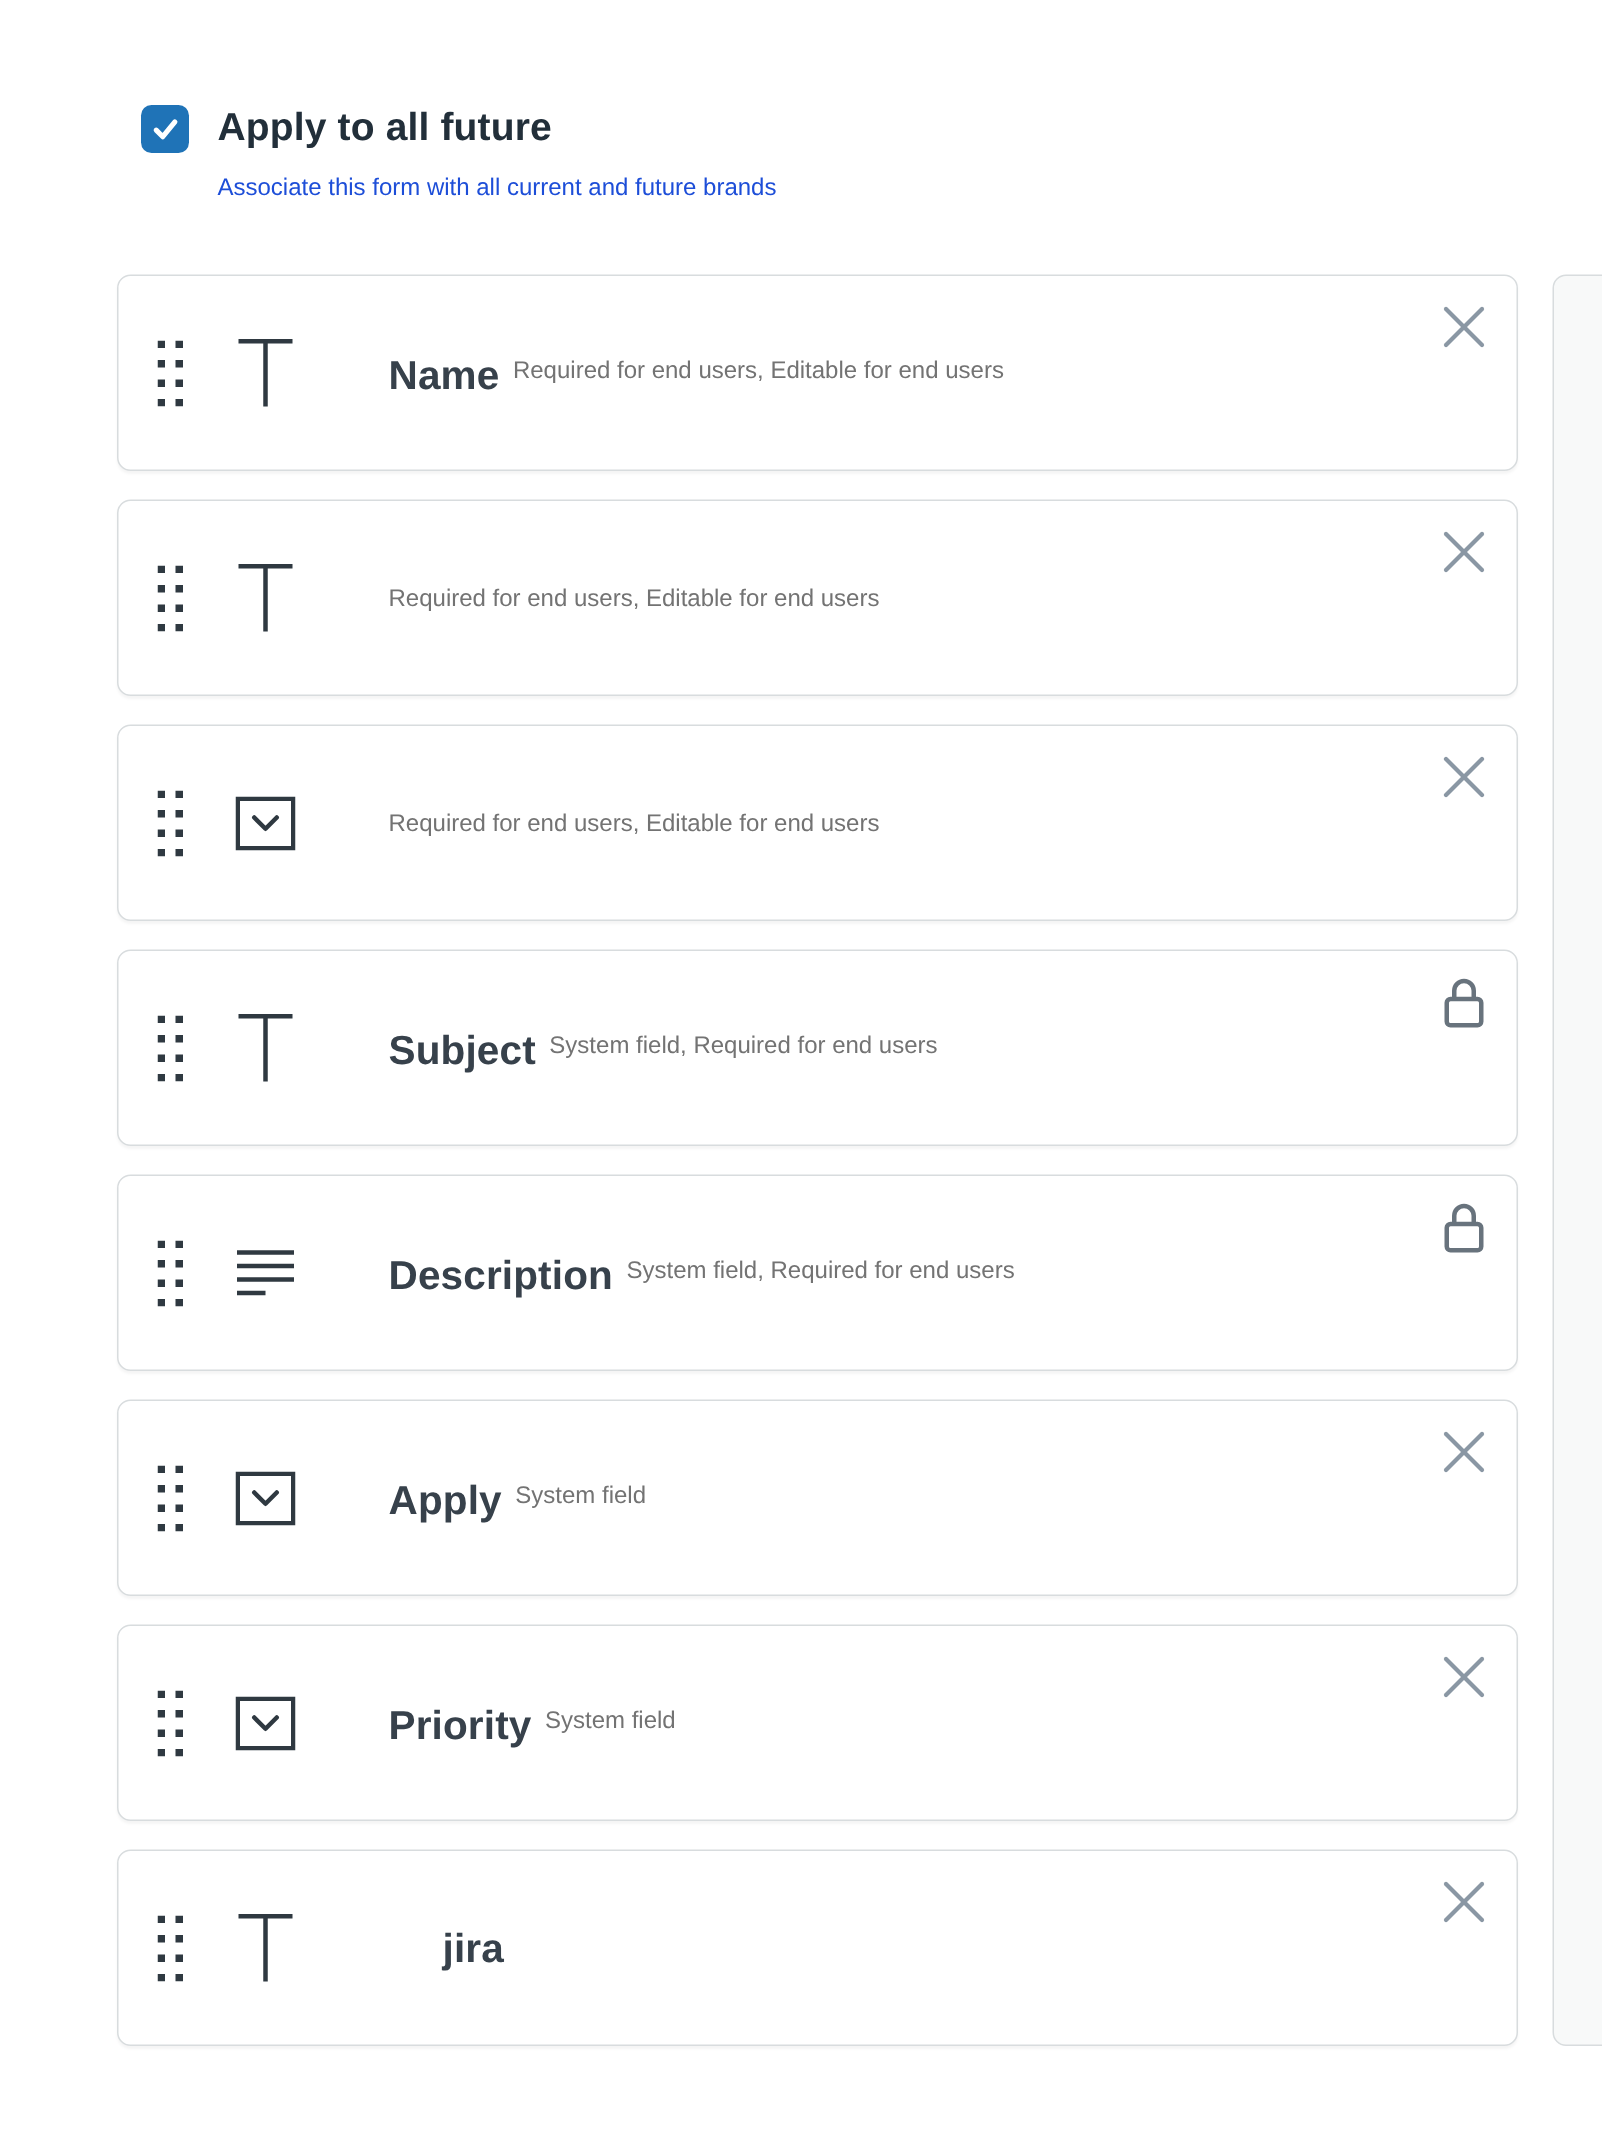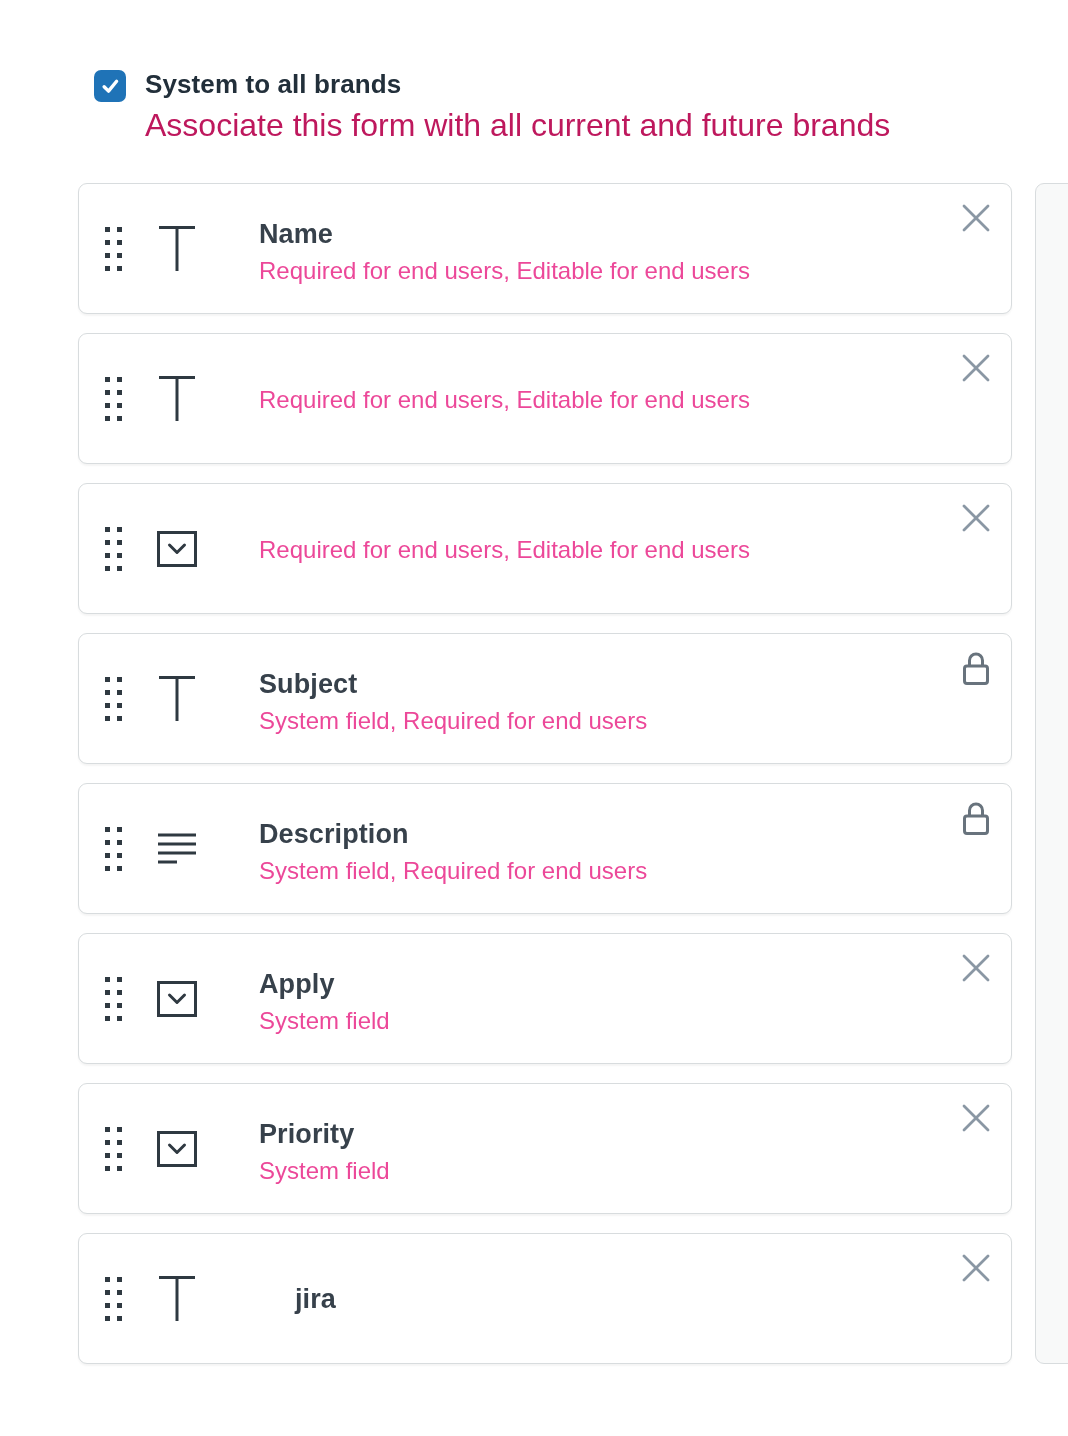--- a/index.html
+++ b/index.html
@@ -13,21 +13,21 @@
 
   
   .brands { position:absolute; left:94px; top:68px; display:flex; gap:19px; align-items:flex-start; }
   .checkbox {
     width:32px; height:32px; border-radius:7px;
     background:#1f73b7;
     display:flex; align-items:center; justify-content:center;
     margin-top:2px; cursor:pointer; flex:0 0 auto;
   }
   .brands-title { font-size:26px; font-weight:700; color:#222f3a; line-height:33px; letter-spacing:.1px; }
-  .brands-desc  { font-size:32px; color:#be185d; line-height:31px; margin-top:9px; }
+  .brands-desc  { font-size:16px; color:#1d4ed8; line-height:31px; margin-top:9px; }
 
   
   .cards { position:absolute; left:78px; top:183px; width:934px; }
   .card {
     position:relative;
     height:131px;
     background:#ffffff;
     border:1px solid #d8dcde;
     border-radius:9px;
     margin-bottom:19px;
@@ -38,25 +38,25 @@
     position:absolute; left:26px; top:50%; transform:translateY(-50%);
     width:18px; height:44px; cursor:grab; display:block;
   }
   .ficon {
     position:absolute; left:76px; top:50%; transform:translateY(-50%);
     width:44px; height:48px;
     display:flex; align-items:center; justify-content:center;
   }
   .ftext {
     position:absolute; left:180px; top:50%; transform:translateY(-46%);
-    display:flex; flex-direction:column; gap:9px;
+    display:flex; flex-direction:row; gap:9px;
   }
   .ftext.center-only { transform:translateY(-50%);margin-left:36px; }
   .ftitle { font-size:27px; font-weight:700; color:#37414b; line-height:30px; letter-spacing:.1px; }
-  .fsub   { font-size:24px; color:#ec4899; line-height:26px; }
+  .fsub   { font-size:16px; color:#737373; line-height:26px; }
   .action {
     position:absolute; right:19px; top:18px;
     width:32px; height:32px;
     background:none; border:none; padding:0; margin:0;
     display:flex; align-items:center; justify-content:center;
   }
   button.action { cursor:pointer; }
 
   
   .side-panel {
@@ -112,21 +112,21 @@
   </defs>
 </svg>
 
 <section class="brands">
   <span class="checkbox">
     <svg width="22" height="22" viewBox="0 0 30 30">
       <polyline points="7,16 13,22 24,8.5" stroke="#ffffff" stroke-width="4.6" fill="none" stroke-linecap="round" stroke-linejoin="round"></polyline>
     </svg>
   </span>
   <span class="brands-text">
-    <span class="brands-title" style="display:block">System to all brands</span>
+    <span class="brands-title" style="display:block">Apply to all future</span>
     <span class="brands-desc" style="display:block">Associate this form with all current and future brands</span>
   </span>
 </section>
 
 <div class="cards">
 
   <div class="card">
     <svg class="drag" viewBox="0 0 18 44">
         <use href="#i-drag"></use>
       </svg>

